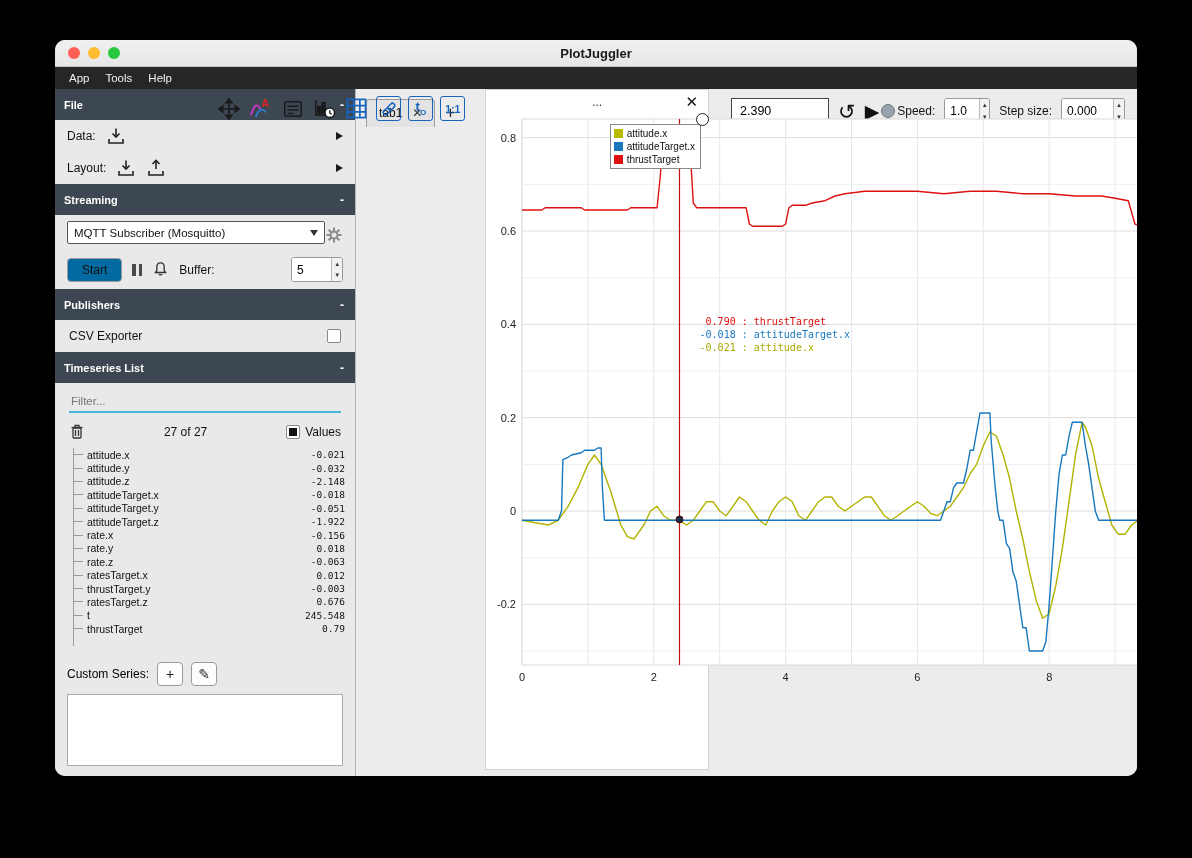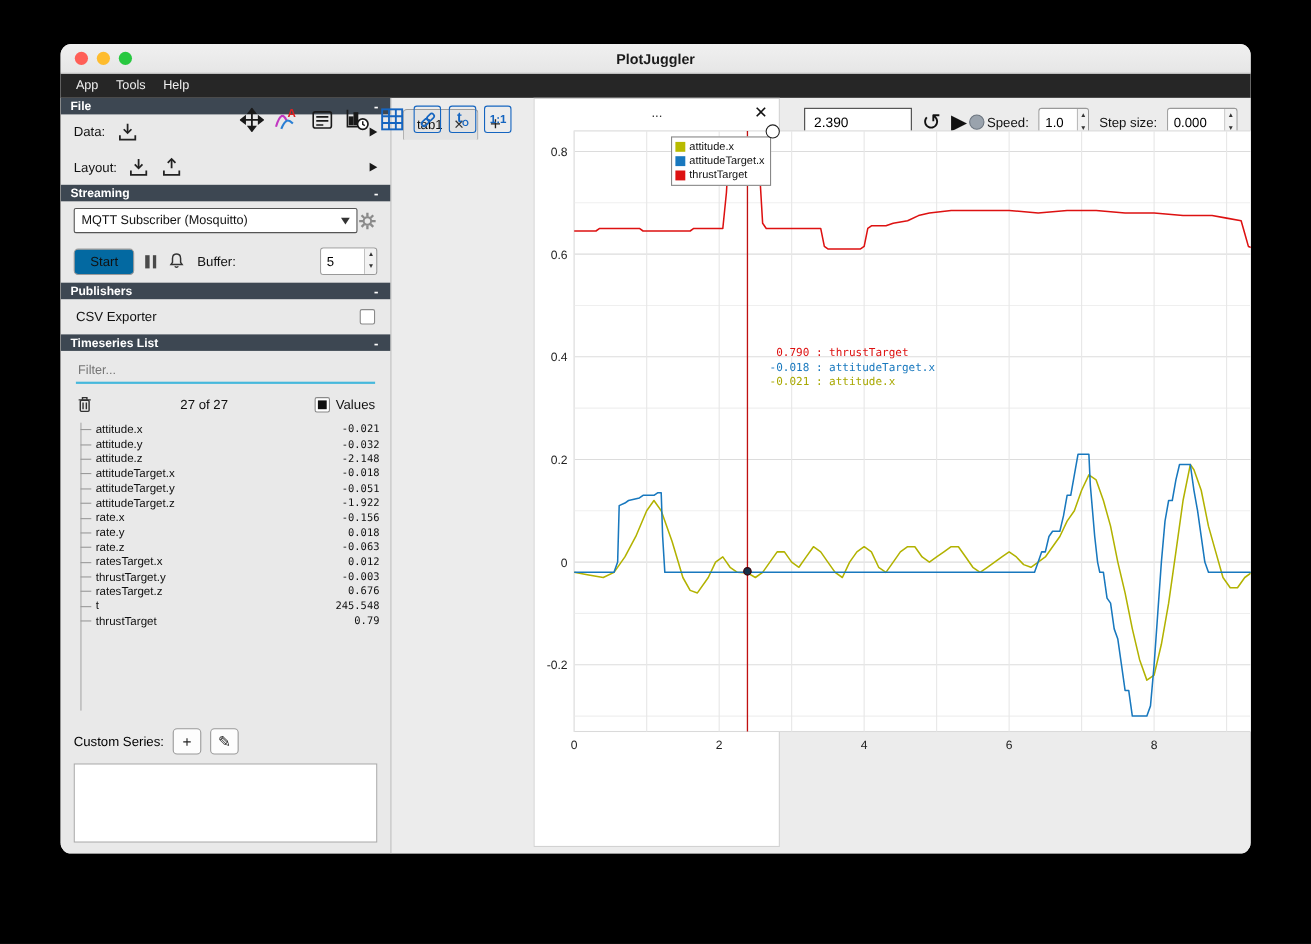--- a/index.html
+++ b/index.html
@@ -12,29 +12,29 @@
   .traffic { display:flex; gap:8px; margin-left:13px; z-index:2; }
   .tl { width:12px; height:12px; border-radius:50%; }
   .tl.red{background:#ff5f57;} .tl.yel{background:#febc2e;} .tl.grn{background:#28c840;}
   .win-title { position:absolute; left:0; right:0; text-align:center; font-size:13px; font-weight:bold; color:#1a1a1a; }
   
   .menubar { height:22px; background:#262626; display:flex; align-items:center; padding-left:6px; }
   .menu-item { color:#f0f0f0; font-size:11.5px; padding:0 8px; cursor:default; }
   .content { display:flex; height:687px; }
   
   .sidebar { width:301px; background:#e9e9e9; border-right:1px solid #b5b5b5; display:flex; flex-direction:column; overflow:hidden; }
-  .sec-head { background:#3d4752; color:#fff; font-size:11px; font-weight:bold; padding:3px 9px; height:15px;
+  .sec-head { background:#3d4752; color:#fff; font-size:11px; font-weight:bold; padding:3px 9px; height:31px;
               display:flex; justify-content:space-between; align-items:center; flex:none; }
   .sec-head .collapse { font-weight:bold; font-size:12px; padding-right:2px; }
   .side-row { display:flex; align-items:center; padding:7px 12px; gap:10px; font-size:12px; color:#111; flex:none; }
   .spacer { flex:1; }
   .tri-right { width:0; height:0; border-left:7px solid #1a1a1a; border-top:4.5px solid transparent; border-bottom:4.5px solid transparent; }
   .icon-btn { display:inline-flex; align-items:center; justify-content:center; background:none; border:none; cursor:pointer; }
   
-  .combo-row { display:flex; align-items:center; gap:0; padding:6px 12px; flex:none; }
+  .combo-row { display:flex; align-items:flex-end; gap:0; padding:6px 12px; flex:none; }
   .combo { flex:1; height:23px; background:#fff; border:1px solid #555; border-radius:2px; display:flex; align-items:center;
            padding:0 6px; font-size:11.5px; color:#111; }
   .combo .tri-down { margin-left:auto; width:0; height:0; border-top:6px solid #333; border-left:4.5px solid transparent; border-right:4.5px solid transparent; }
   .btn { background:#0369a1; border:1px solid #9a9a9a; border-radius:4px; font-size:12px; color:#111; padding:4px 14px; cursor:pointer; }
   .pause-bars { display:inline-flex; gap:3px; }
   .pause-bars i { width:3.5px; height:12px; background:#4a4a4a; }
   .spin { display:flex; height:25px; border:1px solid #999; background:#fff; border-radius:3px; overflow:hidden; }
   .spin input { width:100%; border:none; outline:none; font-size:12px; padding:0 5px; font-family:"Liberation Sans",sans-serif; }
   .spin .arrows { display:flex; flex-direction:column; width:14px; border-left:1px solid #bbb; }
   .spin .arrows span { flex:1; display:flex; align-items:center; justify-content:center; font-size:6px; color:#333; cursor:pointer; background:#f2f2f2; }

